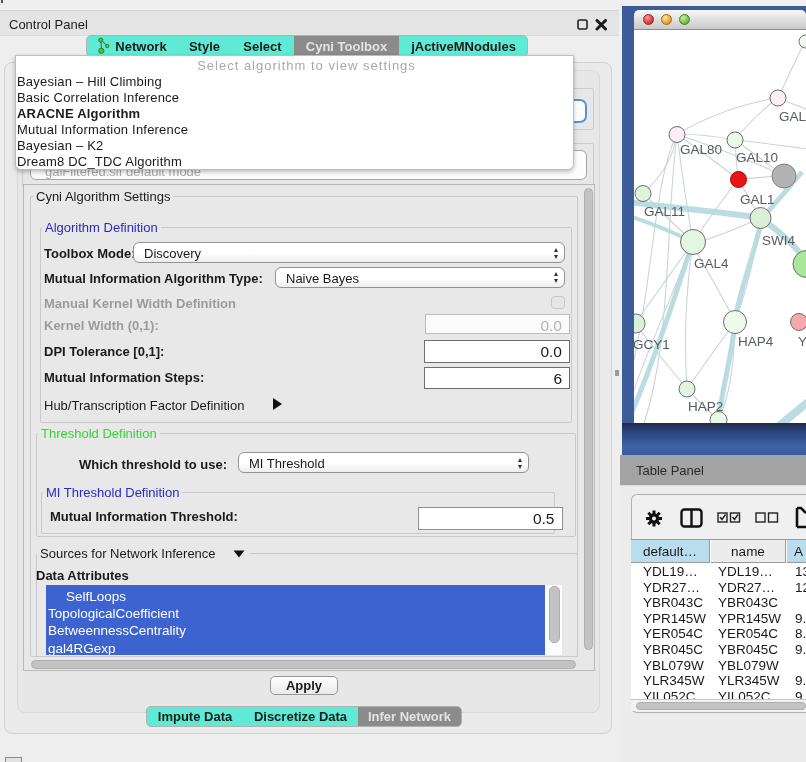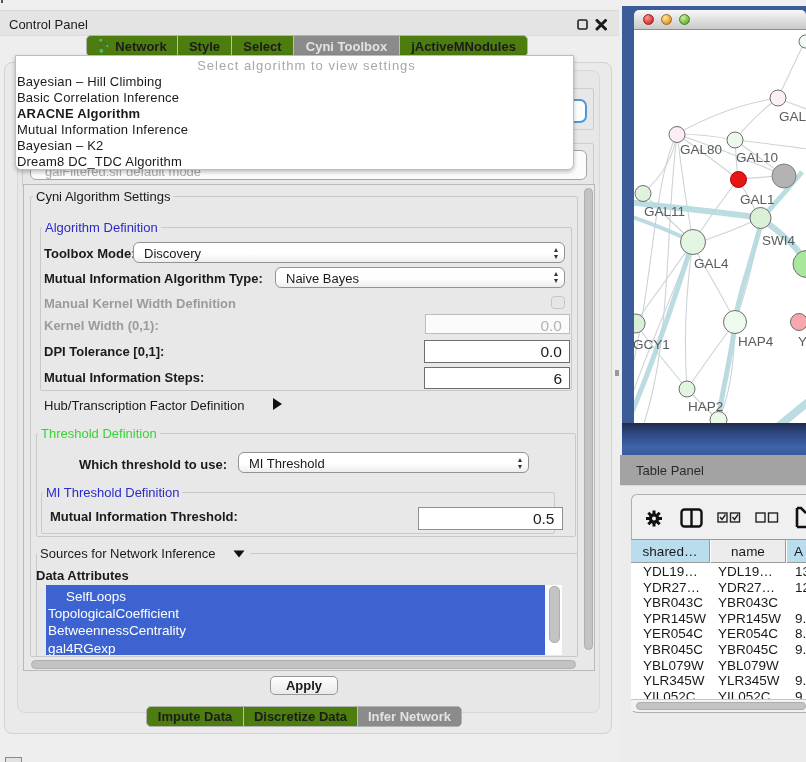--- a/index.html
+++ b/index.html
@@ -24,21 +24,21 @@
   .arr { position:absolute; right:5px; top:4.5px; width:5px; height:11px; }
   .arr:before { content:""; position:absolute; left:0; top:0; border-left:2.5px solid transparent; border-right:2.5px solid transparent; border-bottom:4px solid #333; }
   .arr:after { content:""; position:absolute; left:0; bottom:0; border-left:2.5px solid transparent; border-right:2.5px solid transparent; border-top:4px solid #333; }
   .field { position:absolute; background:#fff; text-align:right; padding:2px 7px 0 0; font-size:15.5px; }
   
   #popup { left:15px; top:55px; width:559px; height:115px; background:#ffffff; border:1px solid #bdbdbd; border-radius:0 0 6px 6px; box-shadow:0 2px 4px rgba(0,0,0,0.25); z-index:50; }
   #popup .row { position:absolute; left:1px; height:16px; line-height:16px; white-space:nowrap; letter-spacing:0.2px; }
   
   .thumbv { position:absolute; background:#c3c3c3; border:1px solid #aeaeae; border-radius:5px; }
   
-  .seg { position:absolute; display:flex; background:#4d7c0f; border:1px solid #b2b2b2; border-radius:5px; overflow:hidden; }
+  .seg { position:absolute; display:flex; background:#5eead4; border:1px solid #b2b2b2; border-radius:5px; overflow:hidden; }
   .seg .s { display:flex; align-items:center; justify-content:center; font-weight:bold; color:#1c1c1c; border-right:1px solid #bdbdbd; }
   .seg .s:last-child { border-right:none; }
   .seg .sel { background:#8b8b8b; color:#e3e3e3; }
   
   #bluewin { left:622px; top:6px; width:184px; height:417px; background:#3b5c98; }
   #bluebot { left:622px; top:423px; width:184px; height:32px; background:linear-gradient(#1f2b4e 0%, #2e4a85 35%, #3e63a9 75%, #3a5c9e 100%); }
   #mactitle { left:634px; top:10px; width:172px; height:20px; background:linear-gradient(#f8f8f8, #c9c9c9); border-radius:5px 5px 0 0; border-bottom:1px solid #8e8e8e; }
   .light { position:absolute; top:4px; width:11px; height:11px; border-radius:50%; }
   #netview { left:634px; top:30px; width:172px; height:393px; background:#ffffff; overflow:hidden; }
   #tpstrip { left:620px; top:455px; width:186px; height:31px; background:#a3a3a3; border-bottom:1px solid #dadada;text-align:center; }
@@ -81,21 +81,21 @@
   <div class="s sel" style="width:106px;">Cyni Toolbox</div>
   <div class="s" style="width:127px;">jActiveMNodules</div>
 </div>
 
 <div class="abs" id="scrollpane"></div>
 
 <div class="group" style="left:30px;top:196px;width:548px;height:461px;text-decoration:underline;">
     <span class="glabel" style="left:2px;">Cyni Algorithm Settings</span>
   </div>
 
-<div class="group" style="left:40px;top:227px;width:532px;height:164px;padding-left:40px;">
+<div class="group" style="left:40px;top:227px;width:532px;height:196px;padding-left:40px;">
     <span class="glabel blue">Algorithm Definition</span>
   </div>
 
 <div class="lbl" style="left:44px;top:246px;">Toolbox Mode:</div>
 <div class="combo" style="left:133px;top:242px;width:432px;">
     <span>Discovery</span>
     <i class="arr"></i>
   </div>
 <div class="lbl" style="left:44px;top:271px;">Mutual Information Algorithm Type:</div>
 <div class="combo" style="left:275px;top:266.5px;width:290px;">
@@ -280,21 +280,21 @@
 </svg>
 <svg class="abs" style="left:755px;top:512px;" width="24" height="11" viewBox="0 0 24 11">
   <rect x="1" y="1" width="9" height="9" fill="none" stroke="#222" stroke-width="1.4"></rect>
   <rect x="13.5" y="1" width="9" height="9" fill="none" stroke="#222" stroke-width="1.4"></rect>
 </svg>
 <svg class="abs" style="left:795px;top:505px;" width="11" height="25" viewBox="0 0 11 25">
   <path d="M2 3 H6 L11 8 M2 3 V22 M2 22 H11" fill="none" stroke="#111" stroke-width="2.6"></path>
 </svg>
 
 <div class="abs" style="left:631px;top:539px;width:175px;height:160px;background:#ffffff;border-top:1px solid #9a9a9a;overflow:hidden;font-size:13.5px;">
-  <div class="abs" style="left:0;top:0;width:79px;height:23px;background:#b9dded;border-right:1px solid #9a9a9a;border-bottom:1px solid #9a9a9a;text-align:center;padding-top:4px;">shared…</div>
+  <div class="abs" style="left:0;top:0;width:79px;height:23px;background:#b9dded;border-right:1px solid #9a9a9a;border-bottom:1px solid #9a9a9a;text-align:center;padding-top:4px;">default…</div>
   <div class="abs" style="left:80px;top:0;width:75px;height:23px;background:#ececec;border-right:1px solid #9a9a9a;border-bottom:1px solid #9a9a9a;text-align:center;padding-top:4px;">name</div>
   <div class="abs" style="left:156px;top:0;width:60px;height:23px;background:#b9dded;border-bottom:1px solid #9a9a9a;text-align:left;padding:4px 0 0 7px;">A</div>
   <div class="abs" style="left:12px;top:24px;line-height:15.6px;">YDL19…<br>YDR27…<br>YBR043C<br>YPR145W<br>YER054C<br>YBR045C<br>YBL079W<br>YLR345W<br>YIL052C</div>
   <div class="abs" style="left:87px;top:24px;line-height:15.6px;">YDL19…<br>YDR27…<br>YBR043C<br>YPR145W<br>YER054C<br>YBR045C<br>YBL079W<br>YLR345W<br>YIL052C</div>
   <div class="abs" style="left:164px;top:24px;line-height:15.6px;">13<br>12<br><br>9.<br>8.<br>9.<br><br>9.<br>9.</div>
 </div>
 
 <div class="abs" style="left:631px;top:699px;width:175px;height:12px;background:#f2f2f2;border-top:1px solid #c6c6c6;">
   <div class="thumbv" style="left:5px;top:2px;width:170px;height:8px;"></div>
 </div>

